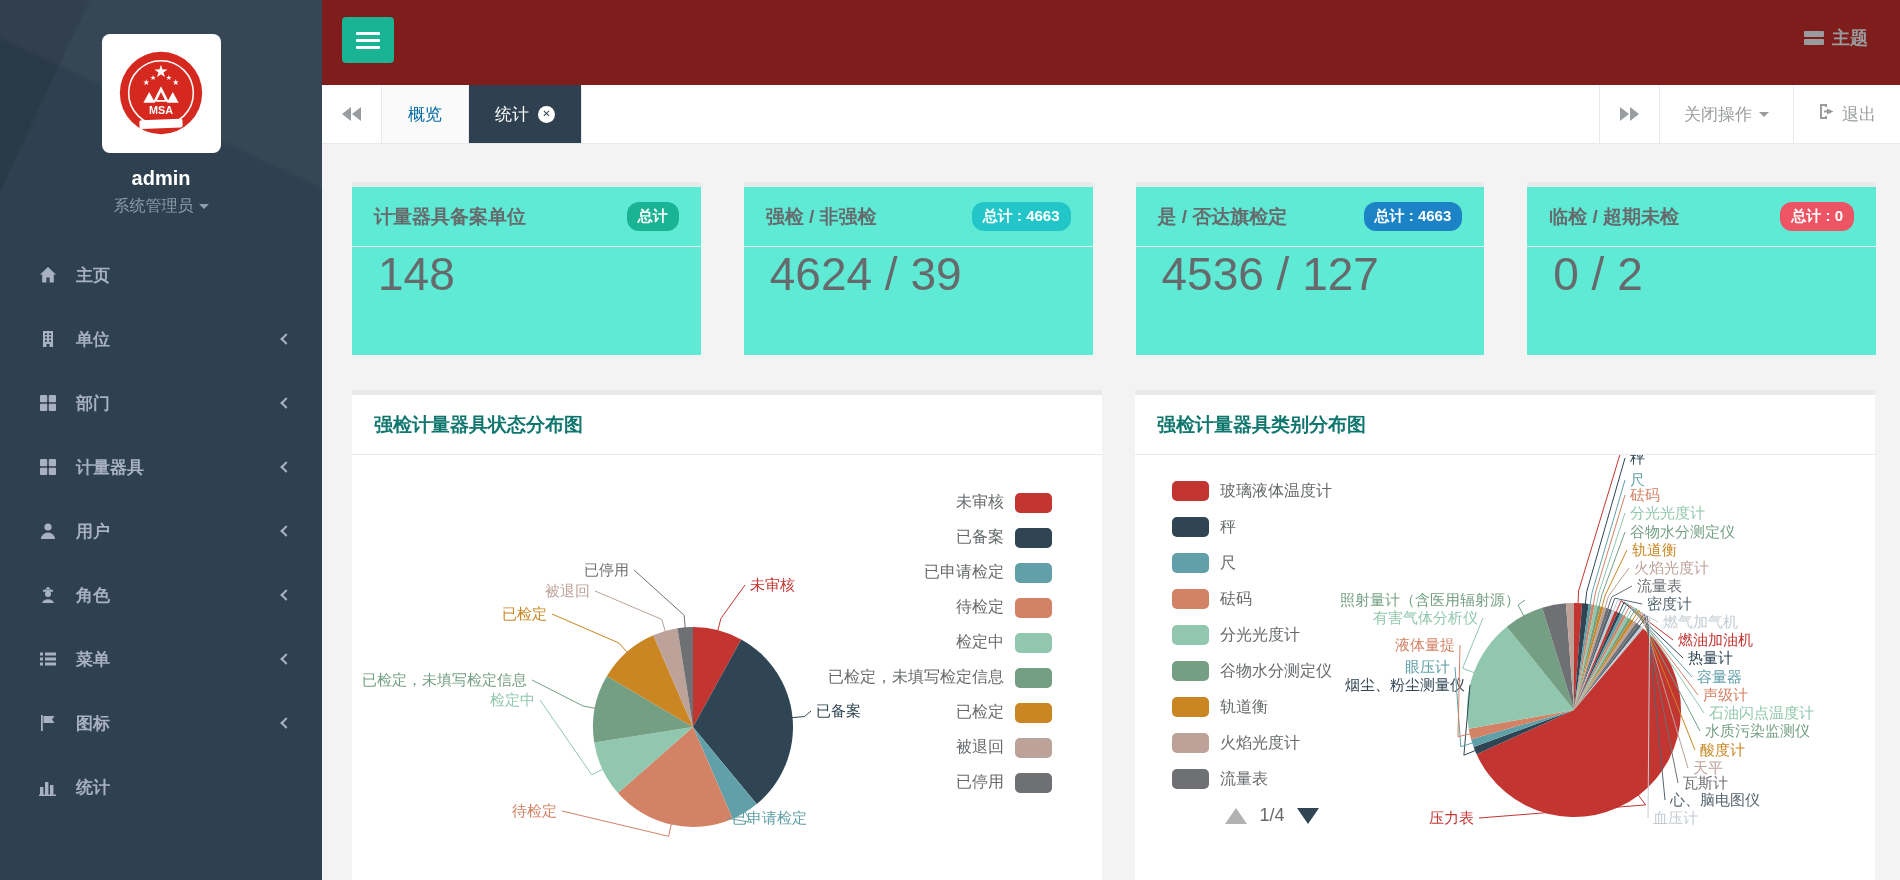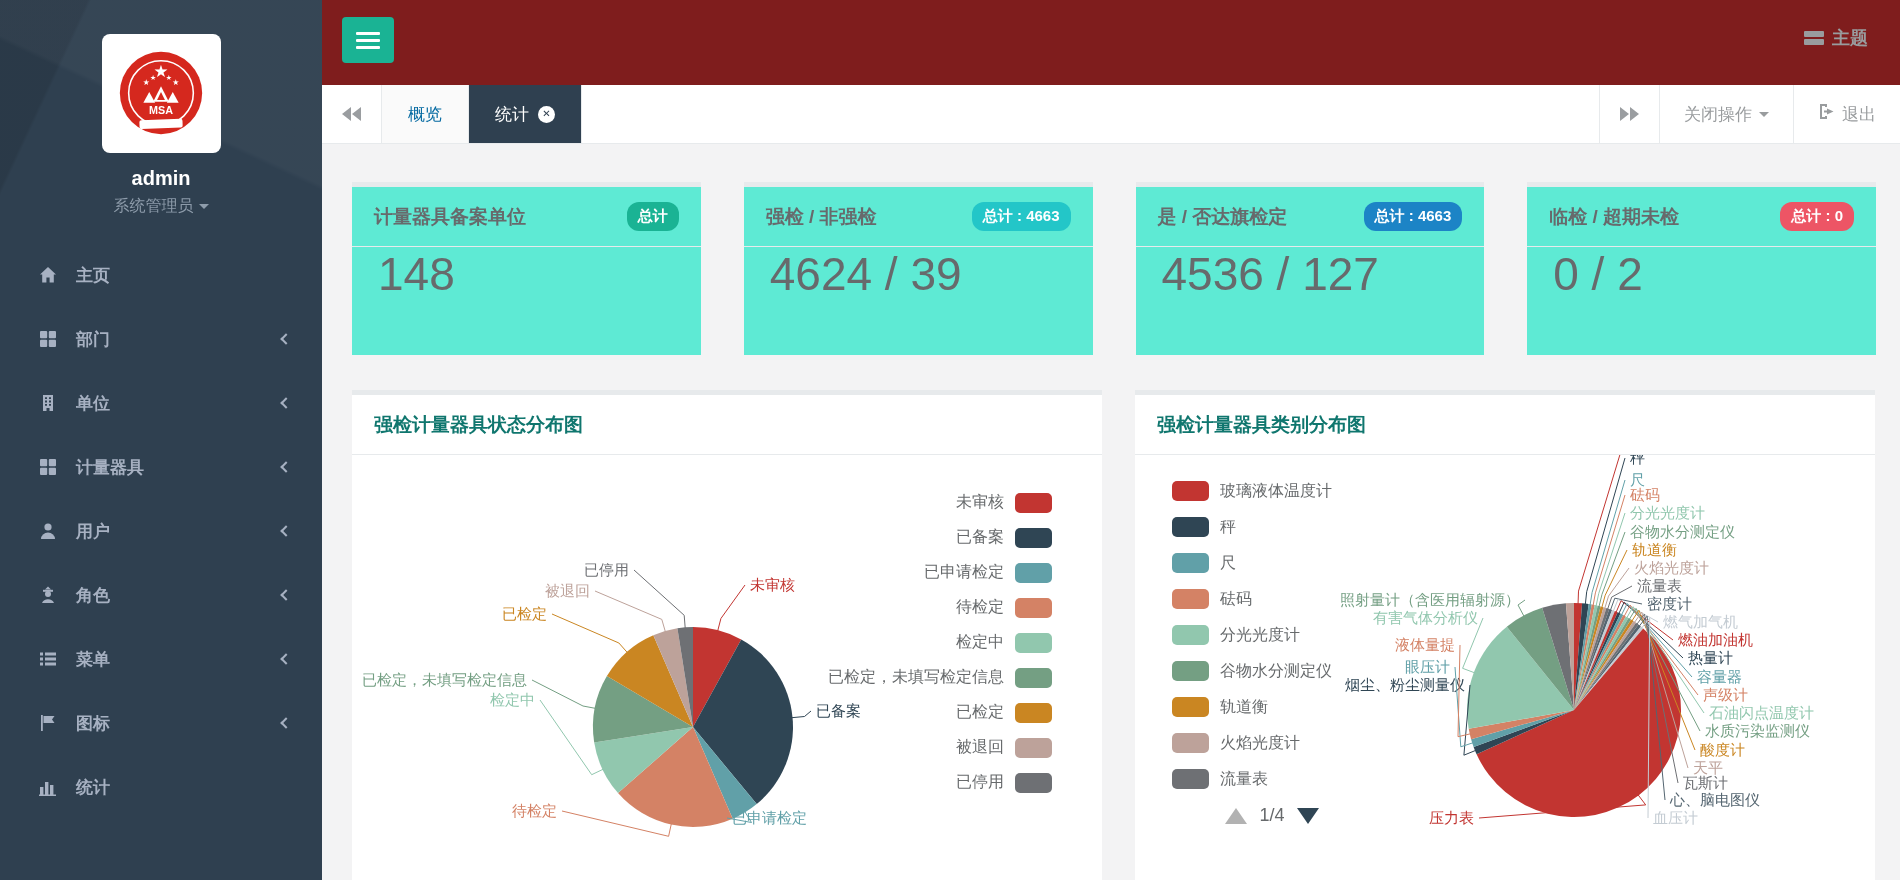--- a/index.html
+++ b/index.html
@@ -130,36 +130,36 @@
         <span class="nav-icon">
             <svg width="20" height="18" viewBox="0 0 18 18">
               <path d="M9 1 L17 8.5 H14.8 V16.5 H10.6 V11.4 H7.4 V16.5 H3.2 V8.5 H1 Z"></path>
             </svg>
           </span>
         <span>主页</span>
       </div>
       <div class="nav-item">
         <span class="nav-icon">
             <svg width="20" height="18" viewBox="0 0 18 18">
+              <path d="M4 1 H14 V17 H10.5 V14 H7.5 V17 H4 Z M6 3.2 H8 V5 H6 Z M10 3.2 H12 V5 H10 Z M6 6.6 H8 V8.4 H6 Z M10 6.6 H12 V8.4 H10 Z M6 10 H8 V11.8 H6 Z M10 10 H12 V11.8 H10 Z" fill-rule="evenodd"></path>
+            </svg>
+          </span>
+        <span>单位</span>
+        <span class="chev"></span>
+      </div>
+      <div class="nav-item">
+        <span class="nav-icon">
+            <svg width="20" height="18" viewBox="0 0 18 18">
               <rect x="1" y="1" width="7.2" height="7.2" rx="1"></rect>
               <rect x="9.8" y="1" width="7.2" height="7.2" rx="1"></rect>
               <rect x="1" y="9.8" width="7.2" height="7.2" rx="1"></rect>
               <rect x="9.8" y="9.8" width="7.2" height="7.2" rx="1"></rect>
             </svg>
           </span>
         <span>部门</span>
-        <span class="chev"></span>
-      </div>
-      <div class="nav-item">
-        <span class="nav-icon">
-            <svg width="20" height="18" viewBox="0 0 18 18">
-              <path d="M4 1 H14 V17 H10.5 V14 H7.5 V17 H4 Z M6 3.2 H8 V5 H6 Z M10 3.2 H12 V5 H10 Z M6 6.6 H8 V8.4 H6 Z M10 6.6 H12 V8.4 H10 Z M6 10 H8 V11.8 H6 Z M10 10 H12 V11.8 H10 Z" fill-rule="evenodd"></path>
-            </svg>
-          </span>
-        <span>单位</span>
         <span class="chev"></span>
       </div>
       <div class="nav-item">
         <span class="nav-icon">
             <svg width="20" height="18" viewBox="0 0 18 18">
               <rect x="1" y="1" width="7.2" height="7.2" rx="1"></rect>
               <rect x="9.8" y="1" width="7.2" height="7.2" rx="1"></rect>
               <rect x="1" y="9.8" width="7.2" height="7.2" rx="1"></rect>
               <rect x="9.8" y="9.8" width="7.2" height="7.2" rx="1"></rect>
             </svg>

